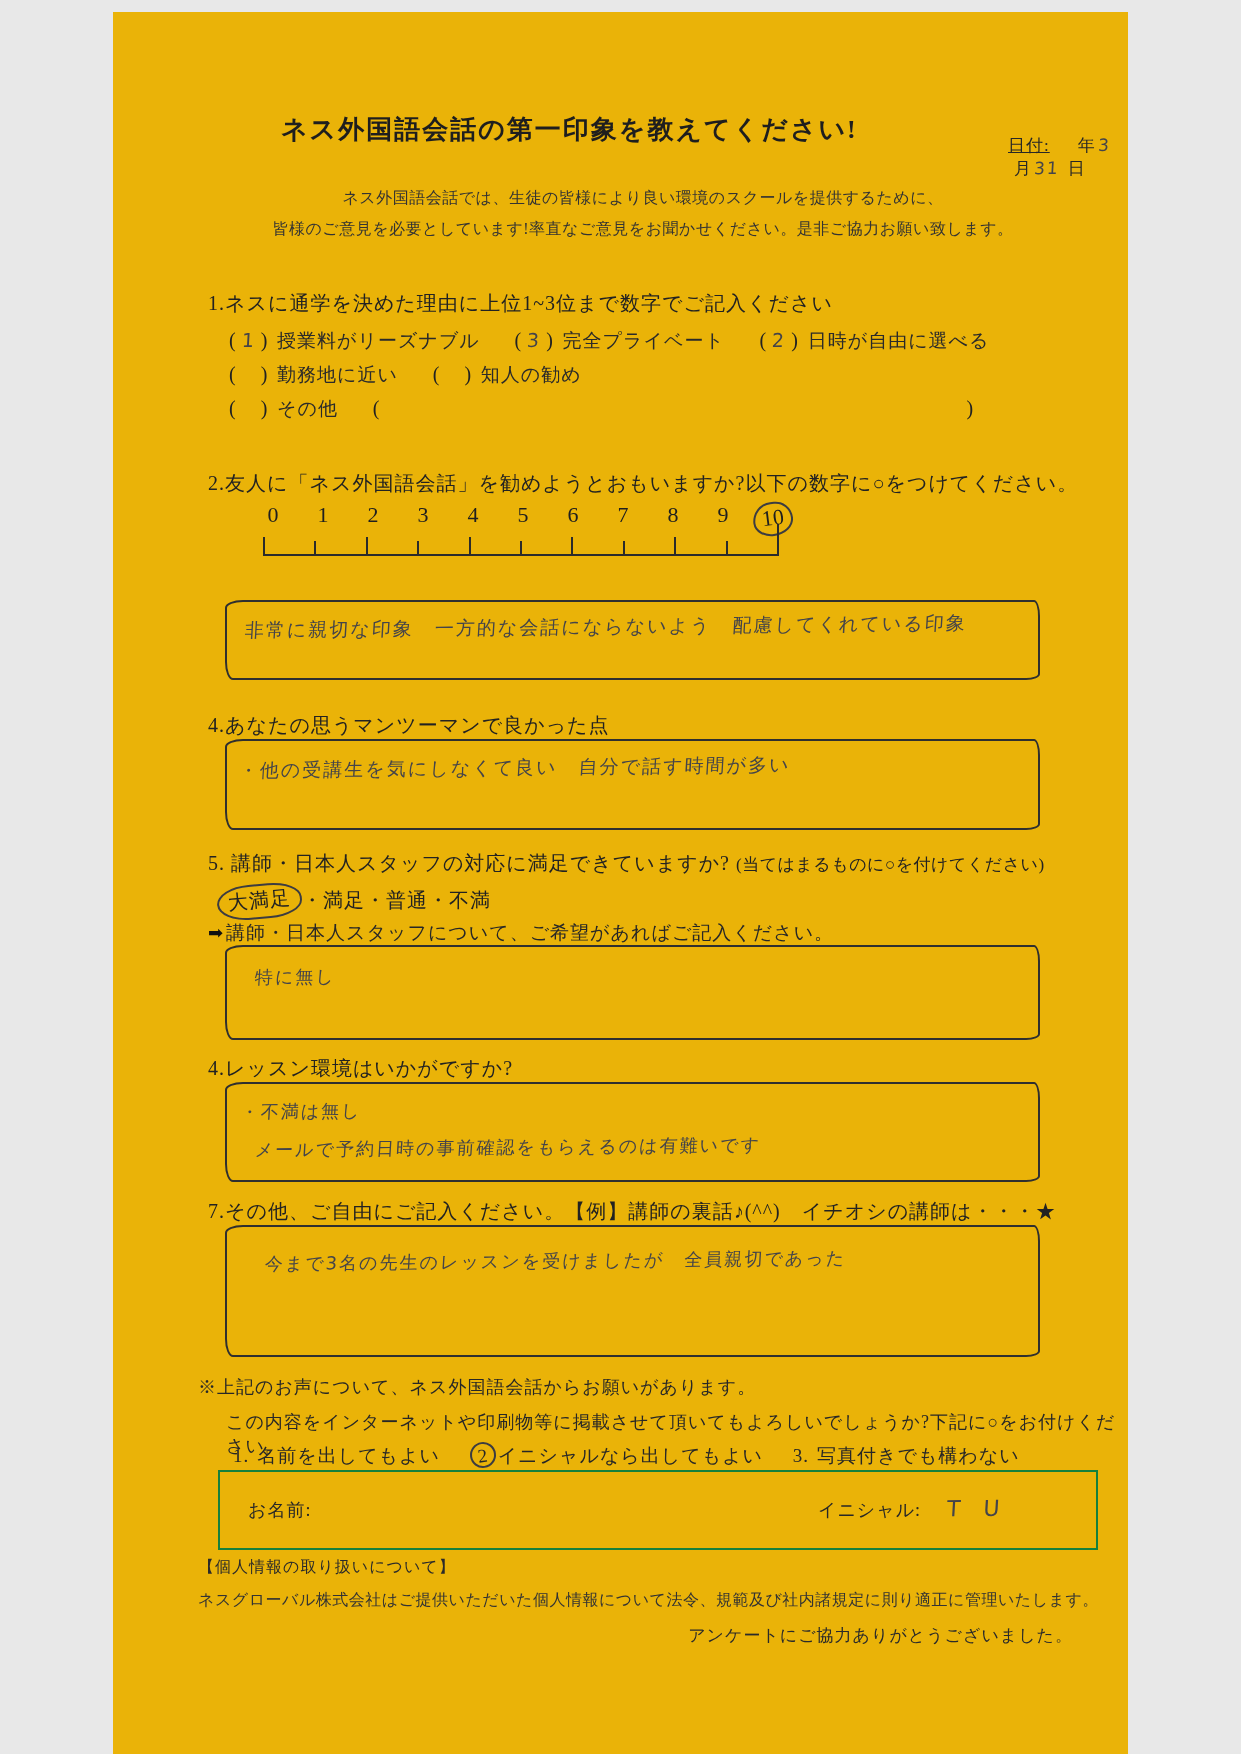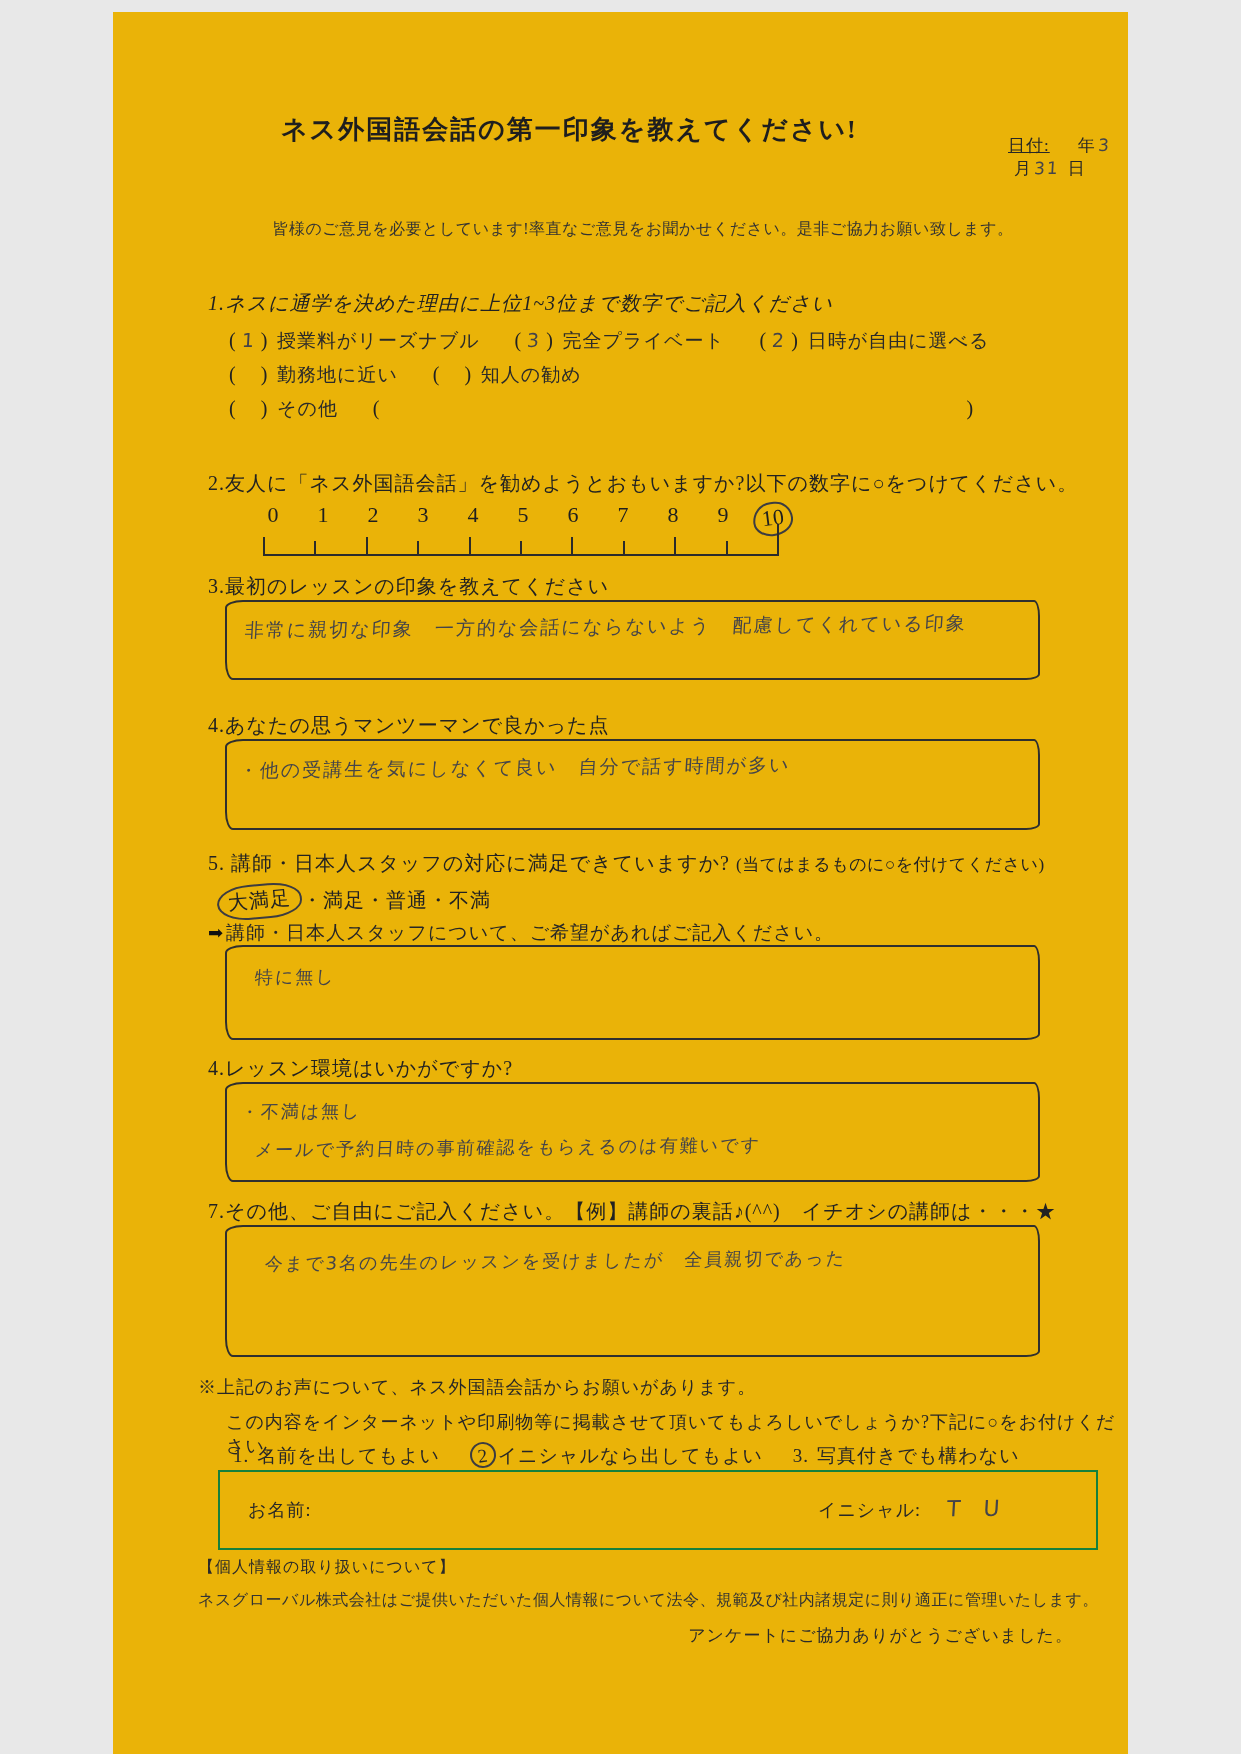--- a/index.html
+++ b/index.html
@@ -24,21 +24,21 @@
   .date{left:895px;top:122px;font-size:17px;letter-spacing:1px;}
   .date .suffix{margin-left:6px;}
   .date .lead{margin-right:28px;text-decoration:underline;}
   .date .hw{font-size:17px;margin:0 2px;}
 
   .intro{font-size:16px;letter-spacing:0.5px;color:#333;}
   .i1{left:0;top:176px;width:1060px;text-align:center;}
   .i2{left:0;top:207px;width:1060px;text-align:center;}
 
   .q-label{font-size:20px;letter-spacing:1px;color:#222;}
-  .q1-label{left:95px;top:278px;font-style:italic;}
+  .q1-label{left:95px;top:278px;}
   .q1-row{font-size:19px;letter-spacing:1px;color:#2a2a2a;}
   .q1-r1{left:113px;top:316px;}
   .q1-r2{left:113px;top:350px;}
   .q1-r3{left:113px;top:384px;}
   .paren{font-size:20px;padding:0 3px;color:#222;}
   .rank{width:18px;text-align:center;font-size:19px;}
   .opt-label{margin-right:26px;}
   .blank-wide{display:inline-block;width:580px;}
 
   .q2-label{left:95px;top:458px;}
@@ -116,20 +116,21 @@
 </head>
 <body>
 
 <div class="sheet">
   <div class="scan-line"></div>
 
   <h1 class="abs title">ネス外国語会話の第一印象を教えてください!</h1>
   <div class="abs date">
     <span class="lead">日付:</span><span>年</span><span class="hw">3</span><span class="suffix">月</span><span class="hw">31</span><span class="suffix">日</span>
   </div>
+  <p class="abs intro i1">ネス外国語会話では、生徒の皆様により良い環境のスクールを提供するために、</p>
   <p class="abs intro i2">皆様のご意見を必要としています!率直なご意見をお聞かせください。是非ご協力お願い致します。</p>
 
   <p class="abs q-label q1-label">1.ネスに通学を決めた理由に上位1~3位まで数字でご記入ください</p>
   <p class="abs q1-row q1-r1">
     <span class="paren">(</span><span class="hw rank">1</span><span class="paren">)</span>
     <span class="opt-label">授業料がリーズナブル</span>
     <span class="paren">(</span><span class="hw rank">3</span><span class="paren">)</span>
     <span class="opt-label">完全プライベート</span>
     <span class="paren">(</span><span class="hw rank">2</span><span class="paren">)</span>
     <span class="opt-label">日時が自由に選べる</span>
@@ -167,21 +168,20 @@
     <span class="tick"></span>
     <span class="tick"></span>
     <span class="tick"></span>
     <span class="tick"></span>
     <span class="tick"></span>
     <span class="tick"></span>
     <span class="tick"></span>
     <span class="tick"></span>
   </div>
 
-  <p class="abs q-label q3-label">3.最初のレッスンの印象を教えてください</p>
   <div class="abs answer-box box3">
     <p class="hw">非常に親切な印象　一方的な会話にならないよう　配慮してくれている印象</p>
   </div>
 
   <p class="abs q-label q4-label">4.あなたの思うマンツーマンで良かった点</p>
   <div class="abs answer-box box4">
     <p class="hw">・他の受講生を気にしなくて良い　自分で話す時間が多い</p>
   </div>
 
   <p class="abs q-label q5-label"><span>5. 講師・日本人スタッフの対応に満足できていますか?</span> <span class="q-note">(当てはまるものに○を付けてください)</span></p>

